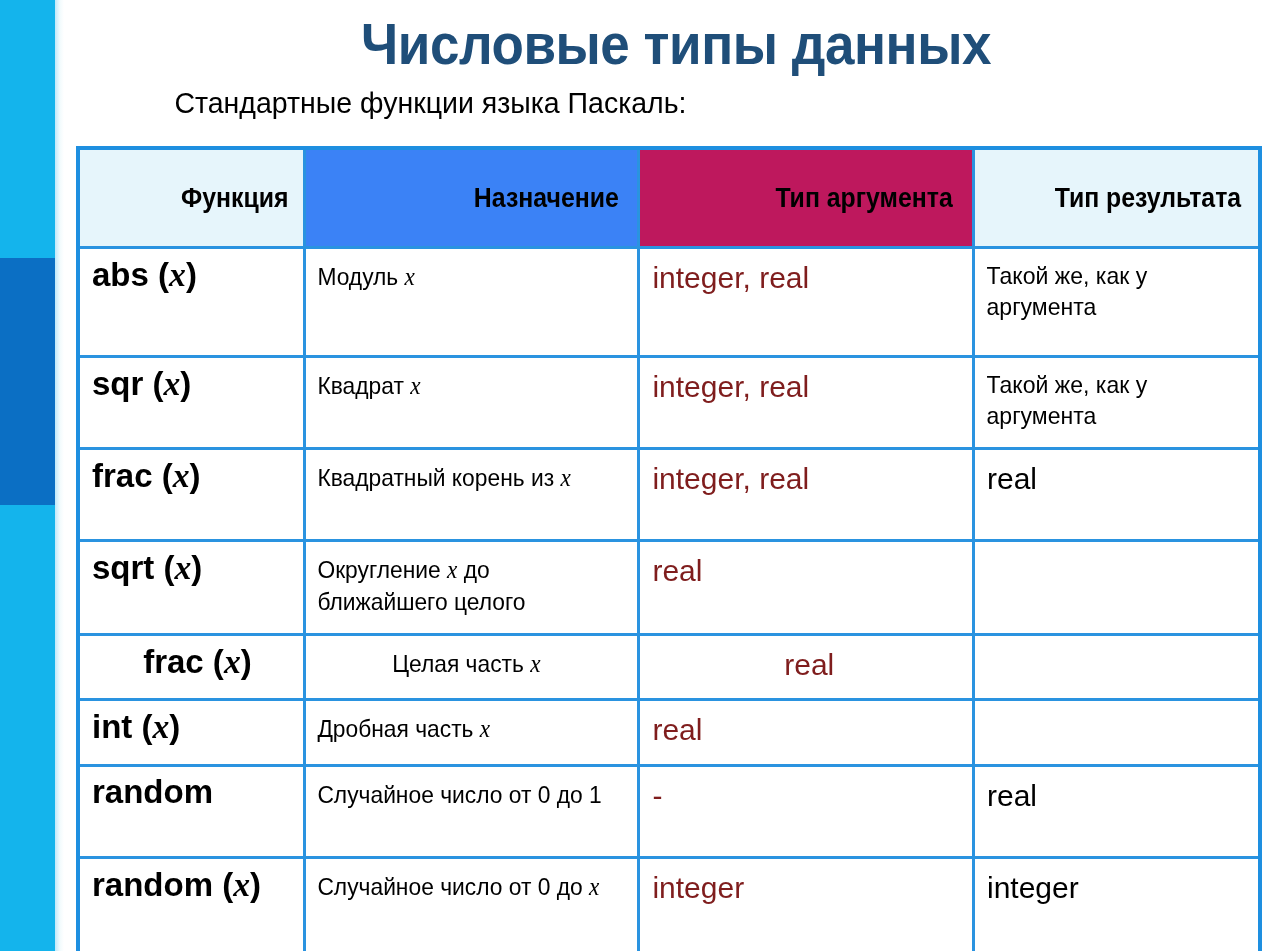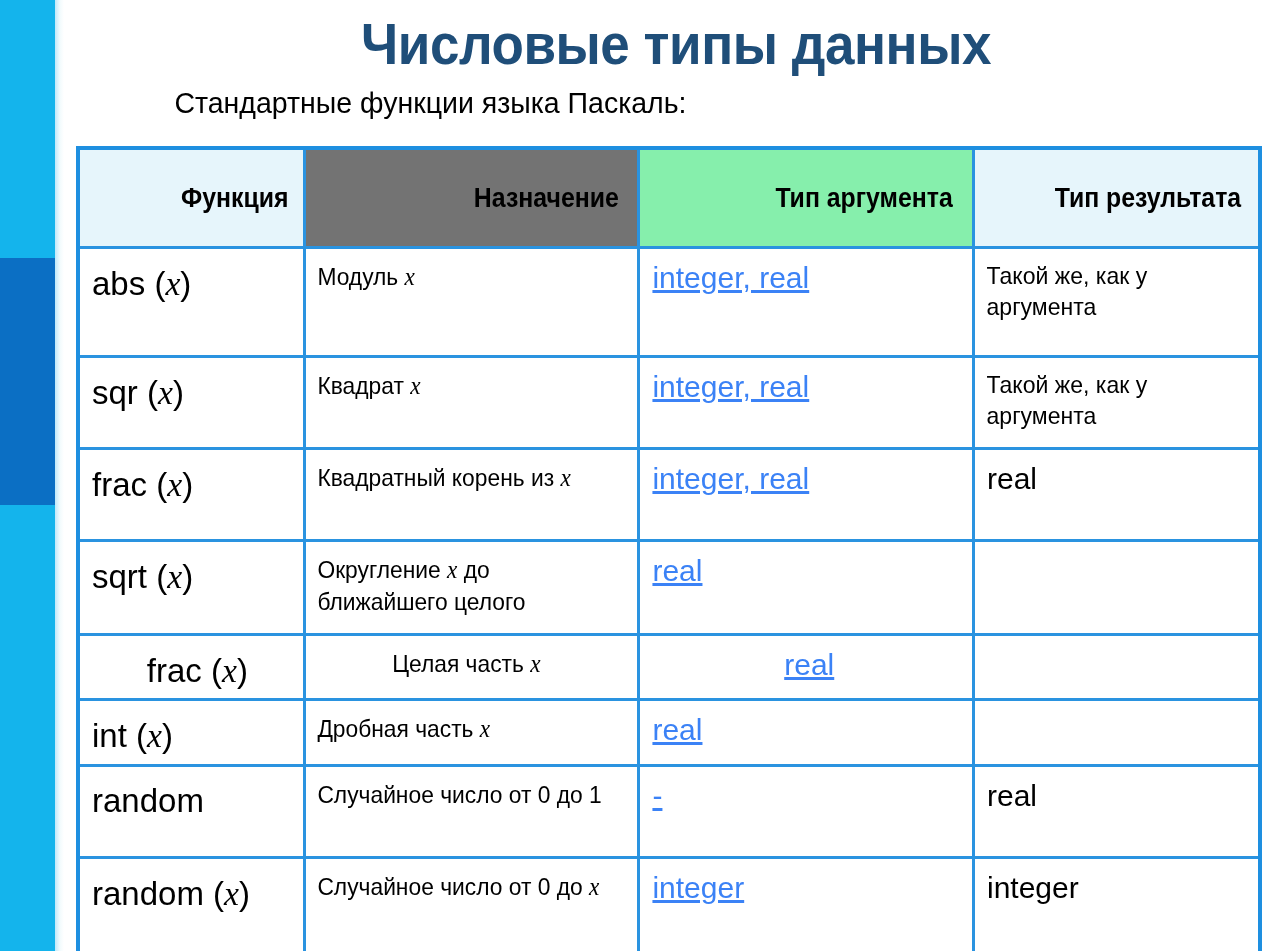--- a/index.html
+++ b/index.html
@@ -122,38 +122,38 @@
     padding: 0 6px;
     transform: scaleX(0.92);
     transform-origin: center center;
   }
 
   
   .cell-fn {
     font-size: 33px;
     line-height: 1.12;
     color: #000000;
-    padding: 16px 0 6px 12px;
+    padding: 7px 0 6px 12px;
     white-space: nowrap;
+    font-weight: bold;
   }
   .cell-desc {
     font-size: 24px;
     line-height: 1.30;
     color: #000000;
     padding: 12px 6px 6px 12px;
     transform: scaleX(0.95);
     transform-origin: left top;
   }
   .cell-type {
     font-size: 30px;
     line-height: 1.18;
-    color: #3b82f6;
+    color: #7f1d1d;
     padding: 11px 6px 6px 12px;
     white-space: nowrap;
-    text-decoration: underline;
   }
   .cell-res {
     font-size: 24px;
     line-height: 1.28;
     color: #000000;
     padding: 12px 6px 6px 12px;
     transform: scaleX(0.96);
     transform-origin: left top;
   }
   .cell-res.big {
@@ -200,24 +200,24 @@
         <col class="c1">
           <col class="c2">
           <col class="c3">
           <col class="c4">
       </colgroup>
       <thead>
         <tr class="head-row">
           <th style="border-color: rgb(42, 147, 224); background: rgb(230, 245, 251);">
             <span class="hdr-txt">Функция</span>
           </th>
-          <th style="border-color: rgb(42, 147, 224); background: #737373;">
+          <th style="border-color: rgb(42, 147, 224); background: #3b82f6;">
             <span class="hdr-txt">Назначение</span>
           </th>
-          <th style="border-color: rgb(42, 147, 224); background: #86efac;">
+          <th style="border-color: rgb(42, 147, 224); background: #be185d;">
             <span class="hdr-txt">Тип аргумента</span>
           </th>
           <th style="border-color: rgb(42, 147, 224); background: rgb(230, 245, 251);">
             <span class="hdr-txt">Тип результата</span>
           </th>
         </tr>
       </thead>
       <tbody id="fn-tbody">
           <tr class="r0">
             <td>

